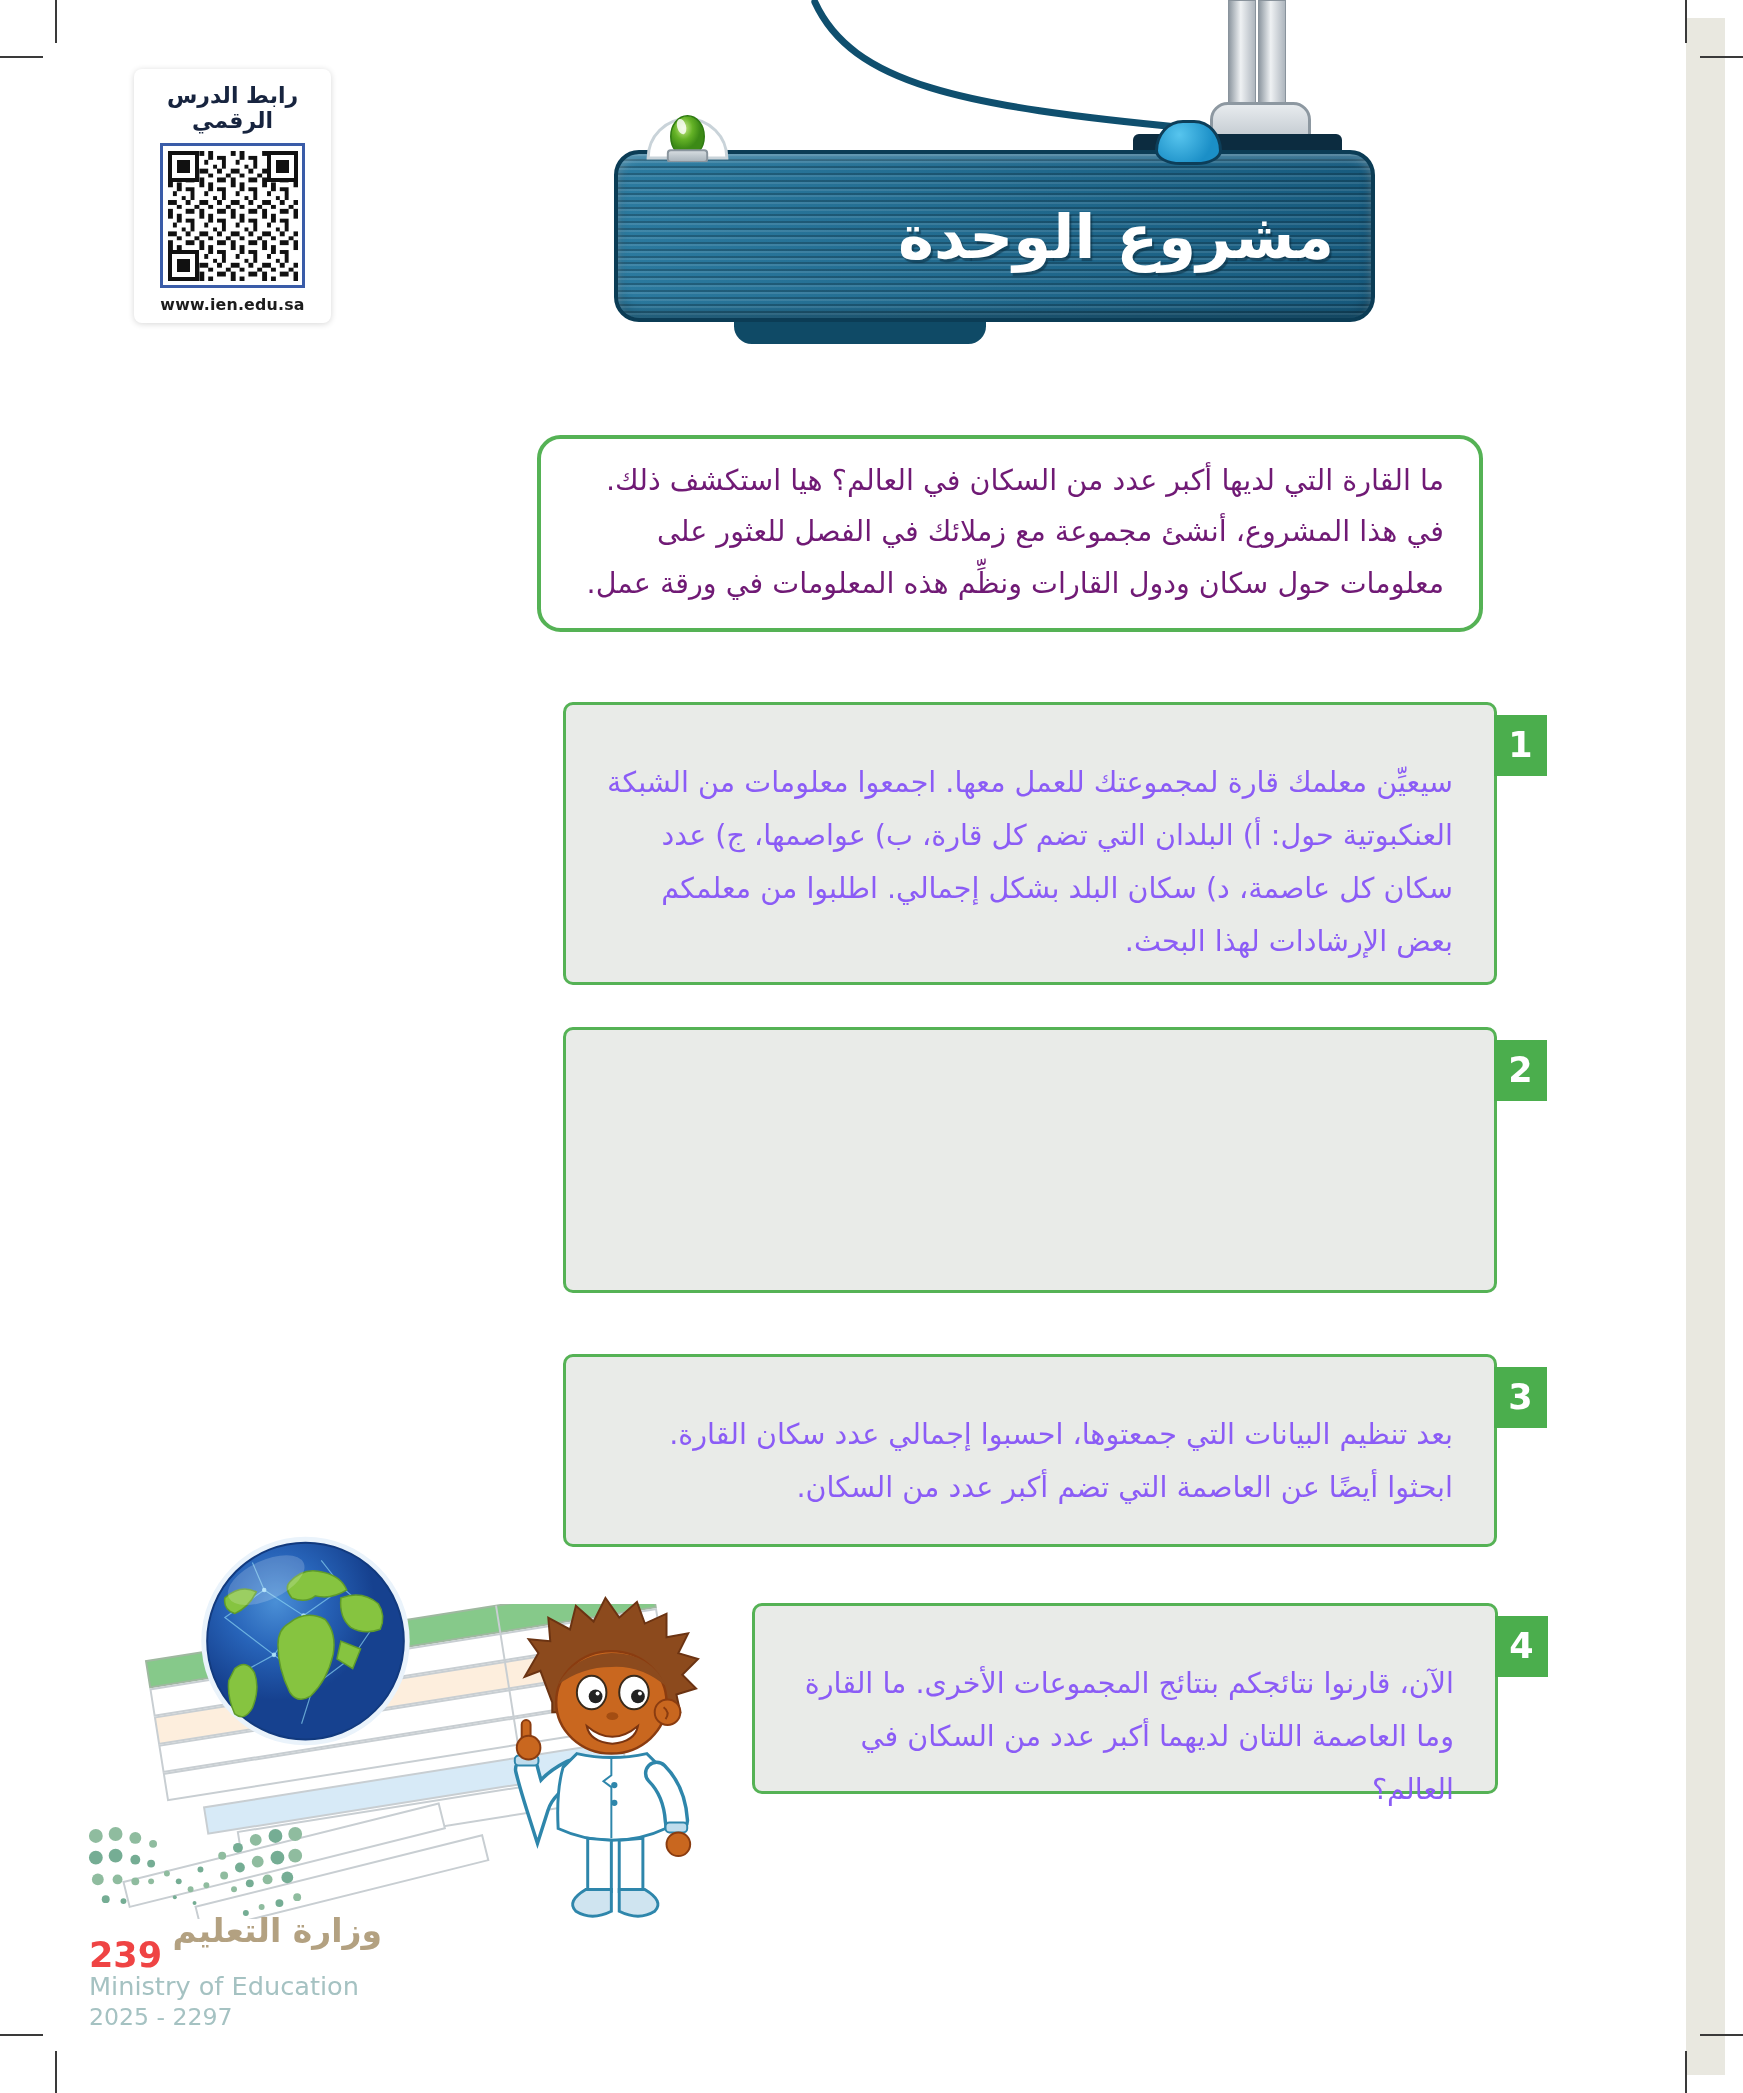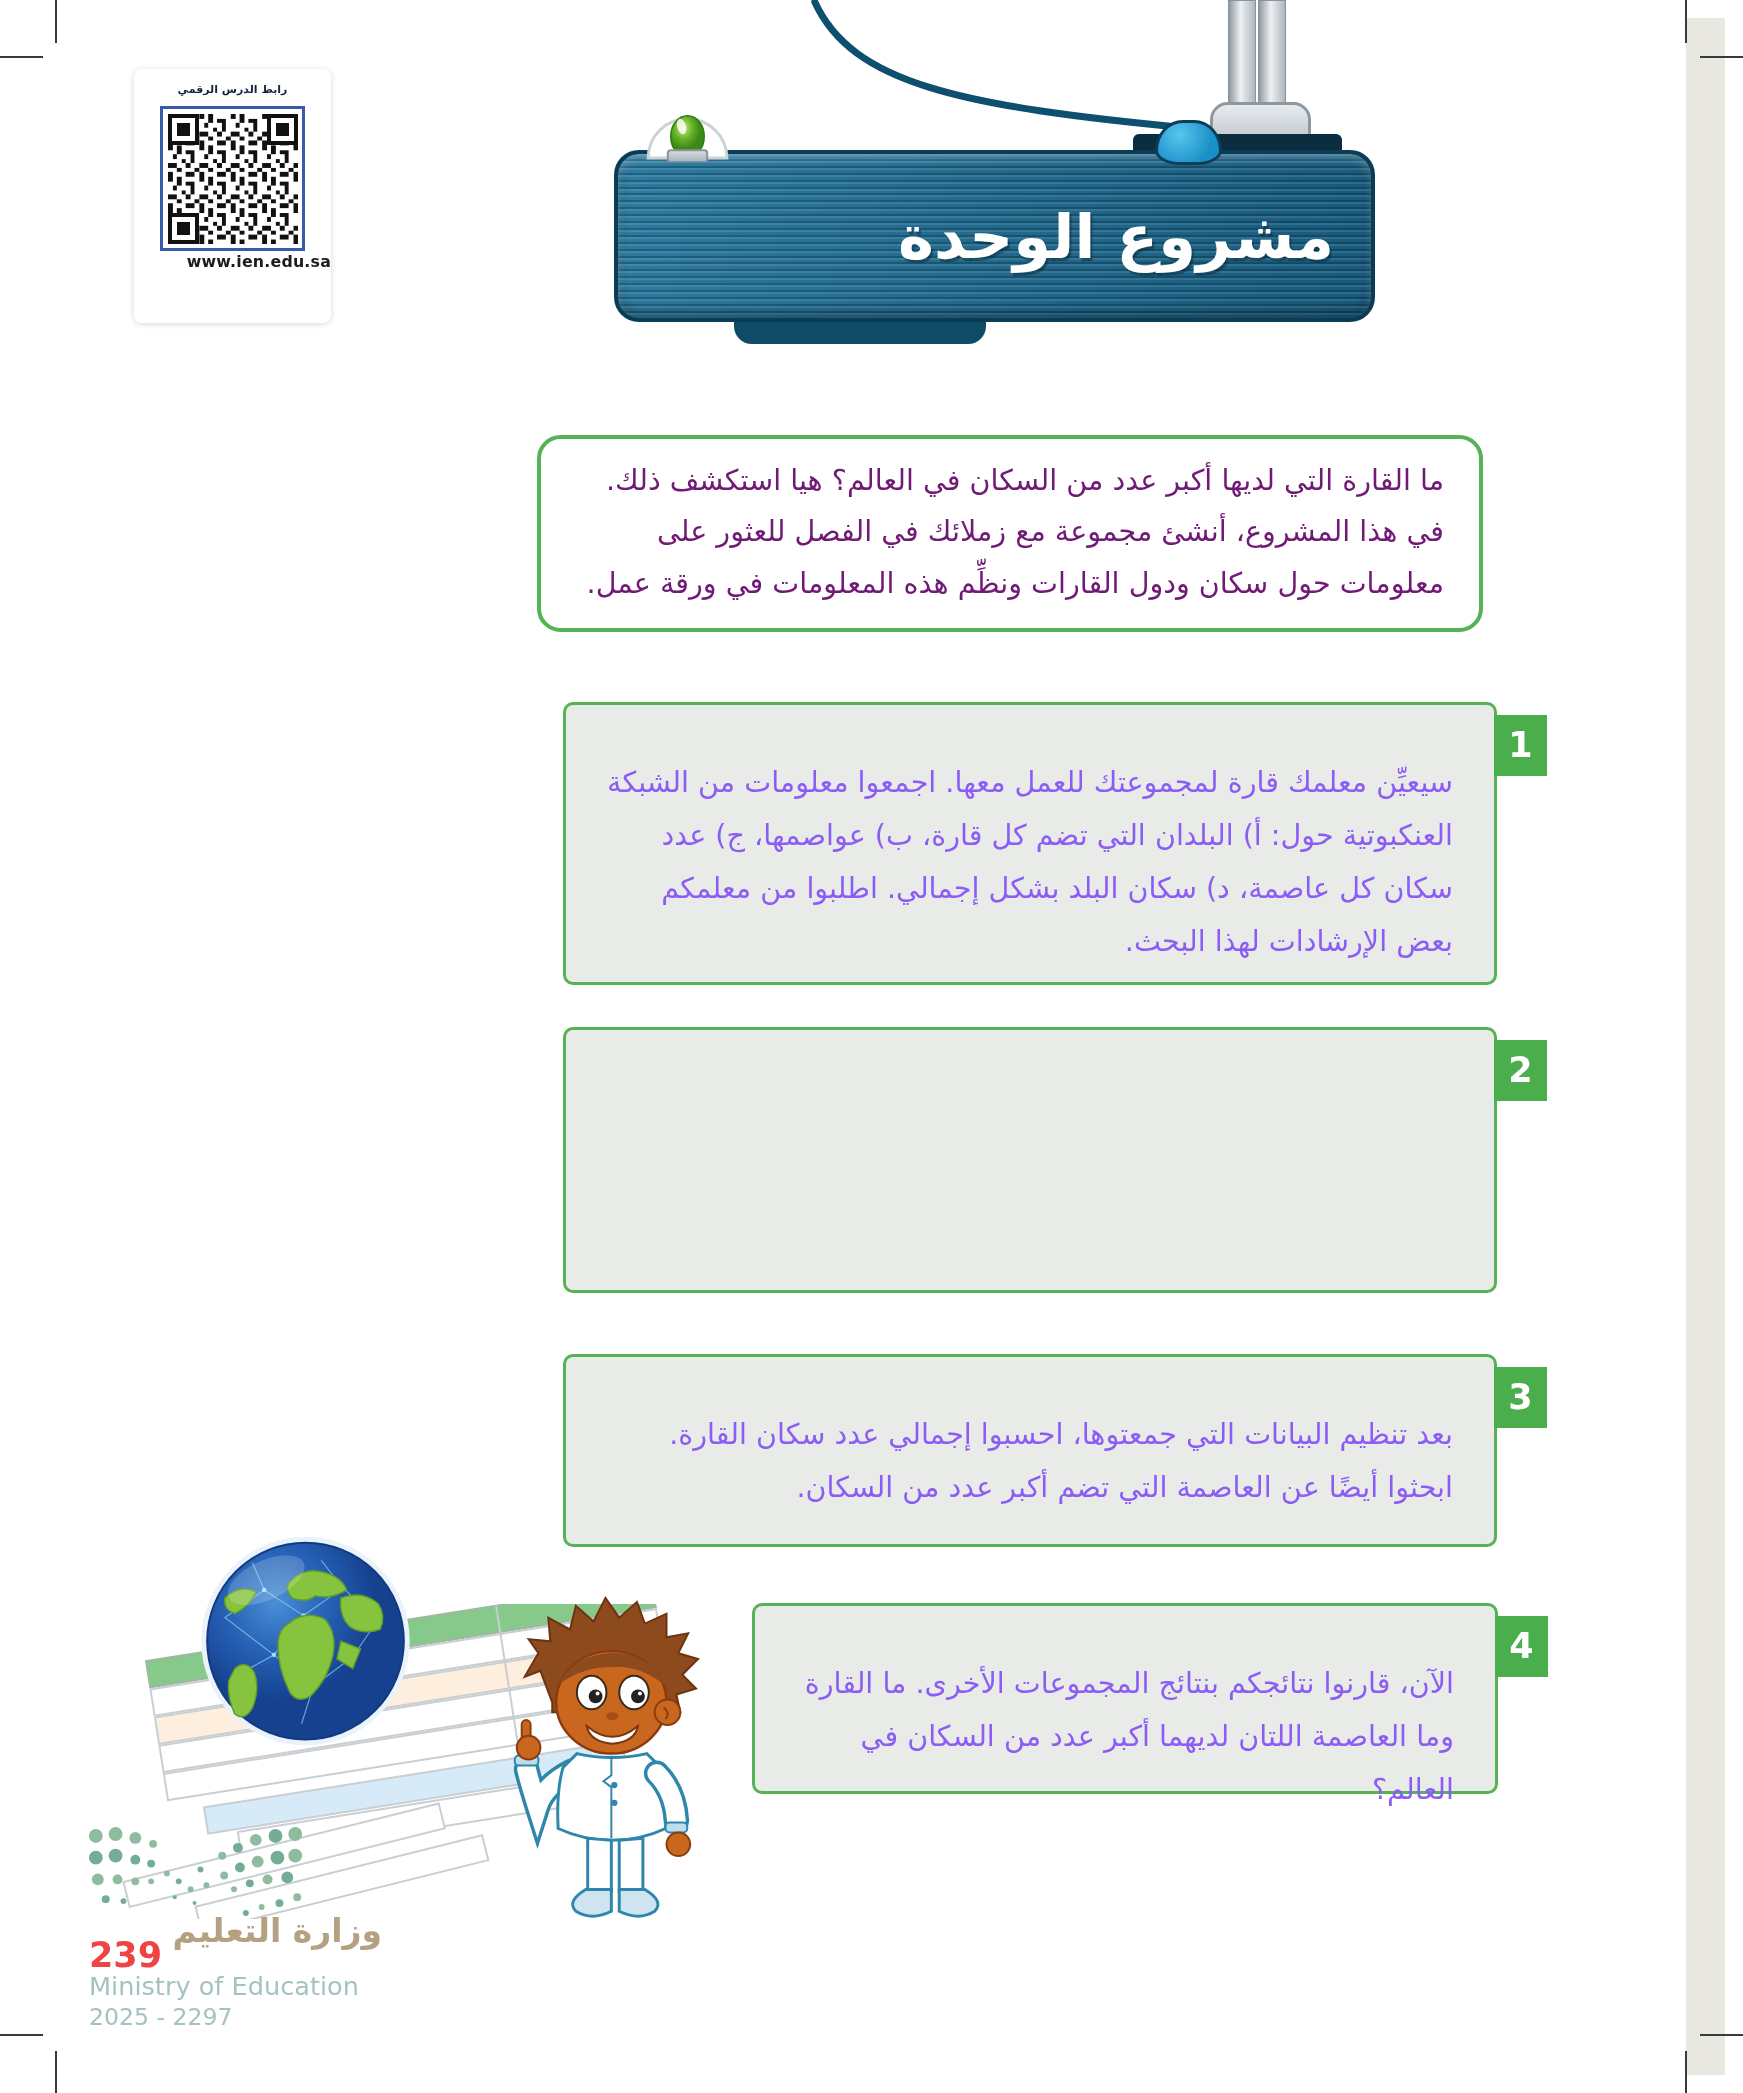--- a/index.html
+++ b/index.html
@@ -5,23 +5,23 @@
   html,body{margin:0;padding:0;background:#fff;}
   .page{position:relative;width:1744px;height:2093px;background:#fff;overflow:hidden;
         font-family:"DejaVu Sans",sans-serif;color:#1f1d1b;}
   
   .mark{position:absolute;background:#3a3a3a;z-index:9;}
   
   .edge-strip{position:absolute;left:1686px;top:17.7px;width:39px;height:2057px;background:#e9e8e0;z-index:0;}
   
   .qr-card{position:absolute;left:134px;top:69px;width:197px;height:254px;background:#fff;
            border-radius:7.9px;box-shadow:0 1px 6.9px rgba(0,0,0,.16);z-index:2;text-align:center;}
-  .qr-label{direction:rtl;font-size:11px;font-weight:bold;color:#17243f;padding-top:13.8px;}
+  .qr-label{direction:rtl;font-size:22px;font-weight:bold;color:#17243f;padding-top:13.8px;}
   .qr-frame{display:inline-block;margin-top:9.9px;padding:4.9px;background:#fff;border:3.9px solid #3a5ca8;line-height:0;}
-  .qr-url{font-size:15.8px;font-weight:bold;color:#1c1c1c;margin-top:1px;letter-spacing:0.2px;text-align:right;}
+  .qr-url{font-size:15.8px;font-weight:bold;color:#1c1c1c;margin-top:7px;letter-spacing:0.2px;}
   
   .cable-svg{position:absolute;left:803px;top:0;z-index:1;}
   .pole-bar{position:absolute;top:0;width:25.6px;height:120px;z-index:1;
             background:linear-gradient(90deg,#8e98a1,#eef1f3 45%,#aeb6be);border:1px solid #89939c;}
   .pole-cap{position:absolute;left:1210px;top:102px;width:95px;height:47px;z-index:1;
             background:linear-gradient(180deg,#e7ebee,#b4bcc4);border:3px solid #8d98a1;
             border-radius:17.7px 17.7px 7.9px 7.9px;}
   .desk-bar{position:absolute;left:1133px;top:134px;width:209px;height:27.6px;background:#0c2c40;border-radius:5.9px;z-index:2;}
   .mouse{position:absolute;left:1155px;top:120px;width:61px;height:39px;z-index:4;
          background:radial-gradient(circle at 35% 30%,#57c5ee,#1b8fc7 70%);

